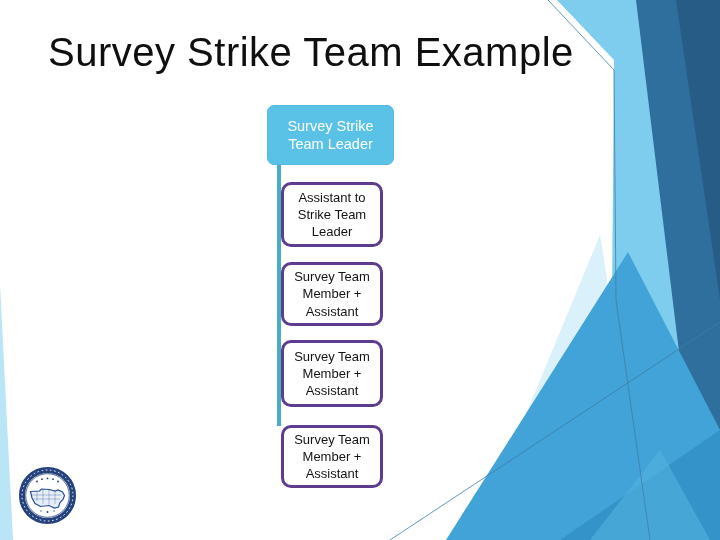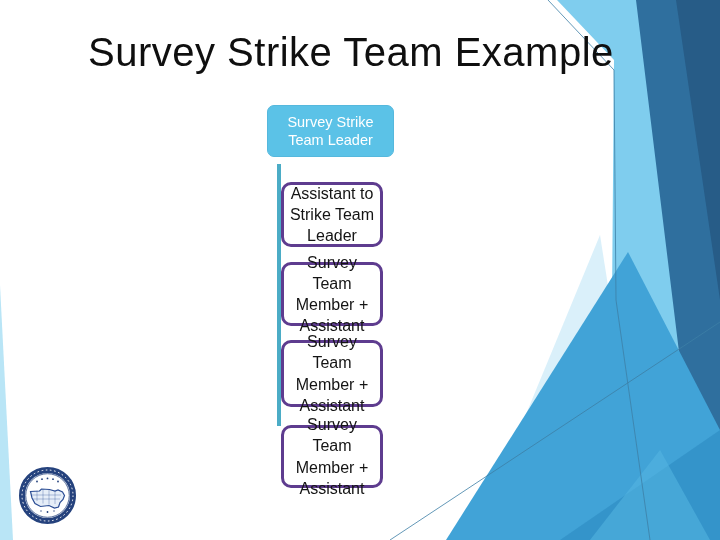--- a/index.html
+++ b/index.html
@@ -6,37 +6,37 @@
   .slide{
     position:relative;width:720px;height:540px;background:#ffffff;
     overflow:hidden;font-family:"Liberation Sans",sans-serif;
   }
   .bg{position:absolute;inset:0;width:720px;height:540px;z-index:0;}
   .content{position:absolute;inset:0;z-index:1;}
   .title{
     position:absolute;left:48px;top:28px;width:600px;
     font-size:40px;line-height:1.22;color:#0f0f0f;letter-spacing:0.5px;
   }
-  .title .line{display:block;margin-left:40px;}
+  .title .line{display:block;}
   .leader-box{
-    position:absolute;left:267px;top:105px;width:127px;height:52px;
+    position:absolute;left:267px;top:105px;width:127px;height:60px;
     background:#5BC2E7;border:1px solid #55b8dd;border-radius:7px;
     display:flex;align-items:center;justify-content:center;text-align:center;
     color:#ffffff;font-size:14.5px;line-height:1.25;box-sizing:border-box;
     padding:2px 6px;
   }
   .connector{
     position:absolute;left:277px;top:164px;width:4px;height:262px;
     background:#4BACC6;
   }
   .child-box{
     position:absolute;left:281px;width:102px;box-sizing:border-box;
     background:#ffffff;border:3px solid #5E3C8F;border-radius:10px;
     display:flex;align-items:center;justify-content:center;text-align:center;
-    color:#141414;font-size:16px;line-height:1.32;padding:2px 4px;
+    color:#141414;font-size:13px;line-height:1.32;padding:2px 4px;
   }
   .cb-0{top:182px;height:65px;}
   .cb-1{top:262px;height:64px;}
   .cb-2{top:340px;height:67px;}
   .cb-3{top:425px;height:63px;}
   .logo{position:absolute;left:19px;top:467px;width:57px;height:57px;}
 </style>
 </head>
 <body>
 

